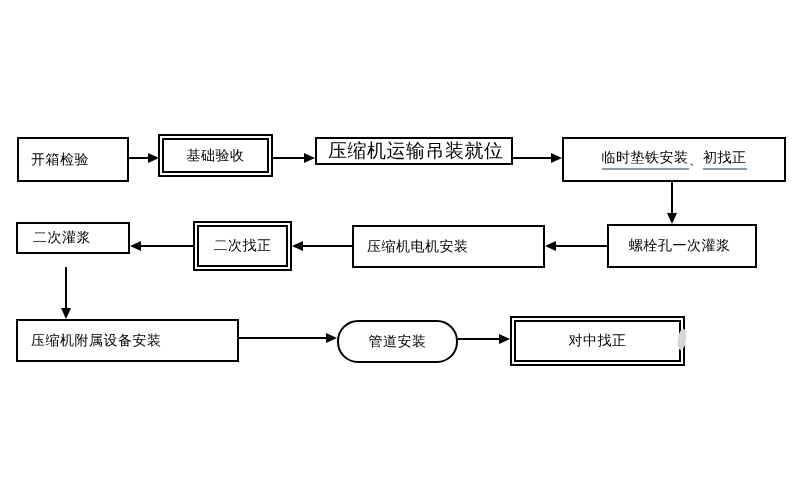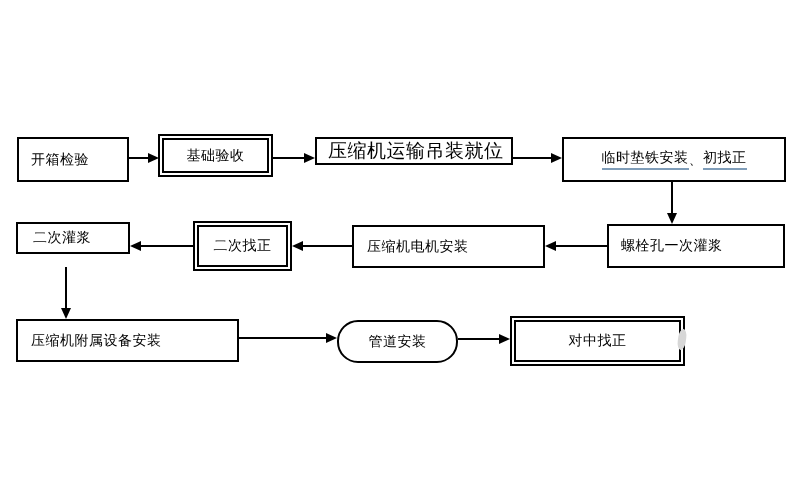--- a/index.html
+++ b/index.html
@@ -108,21 +108,21 @@
   <div class="node left" style="left:315px; top:137px; width:198px; height:28px; padding-left:11px; font-size:19px;">
     <span>压缩机运输吊装就位</span>
   </div>
 
   <div class="node center" style="left:562px; top:137px; width:224px; height:45px;">
     <span class="u-blue">临时垫铁安装</span>
       <span>、</span>
       <span class="u-blue">初找正</span>
   </div>
 
-  <div class="node left" style="left:607px; top:224px; width:178px; height:44px; padding-left:12px;">
+  <div class="node left" style="left:607px; top:224px; width:150px; height:44px; padding-left:20px;">
     <span>螺栓孔一次灌浆</span>
   </div>
 
   <div class="node left" style="left:352px; top:225px; width:193px; height:43px; padding-left:13px;align-items:center;">
     <span>压缩机电机安装</span>
   </div>
 
   <div class="node double" style="left:193px; top:221px; width:99px; height:50px;">
     <div class="inner">
       <span>二次找正</span>

